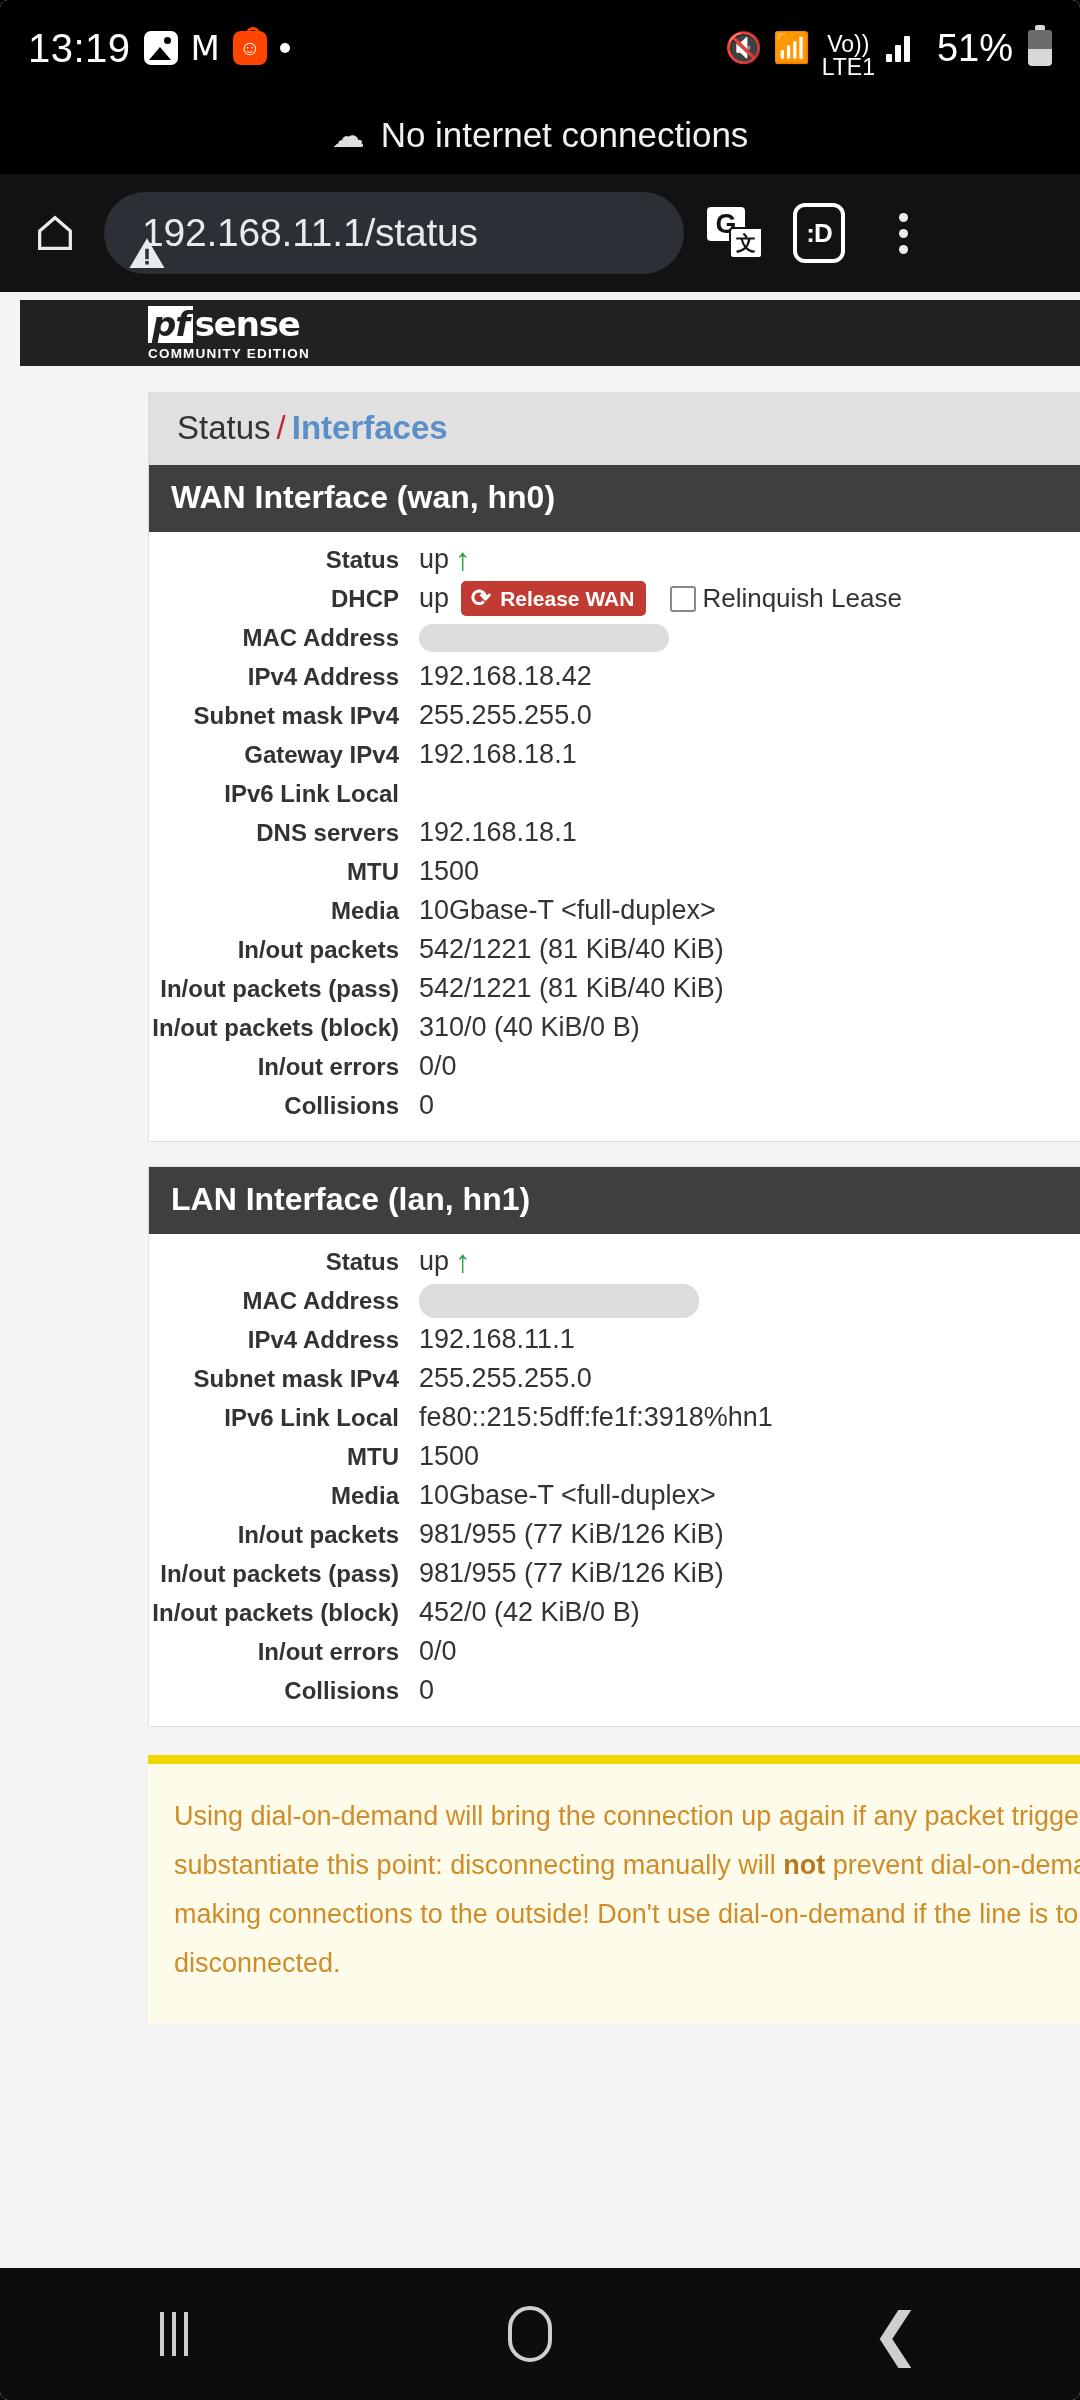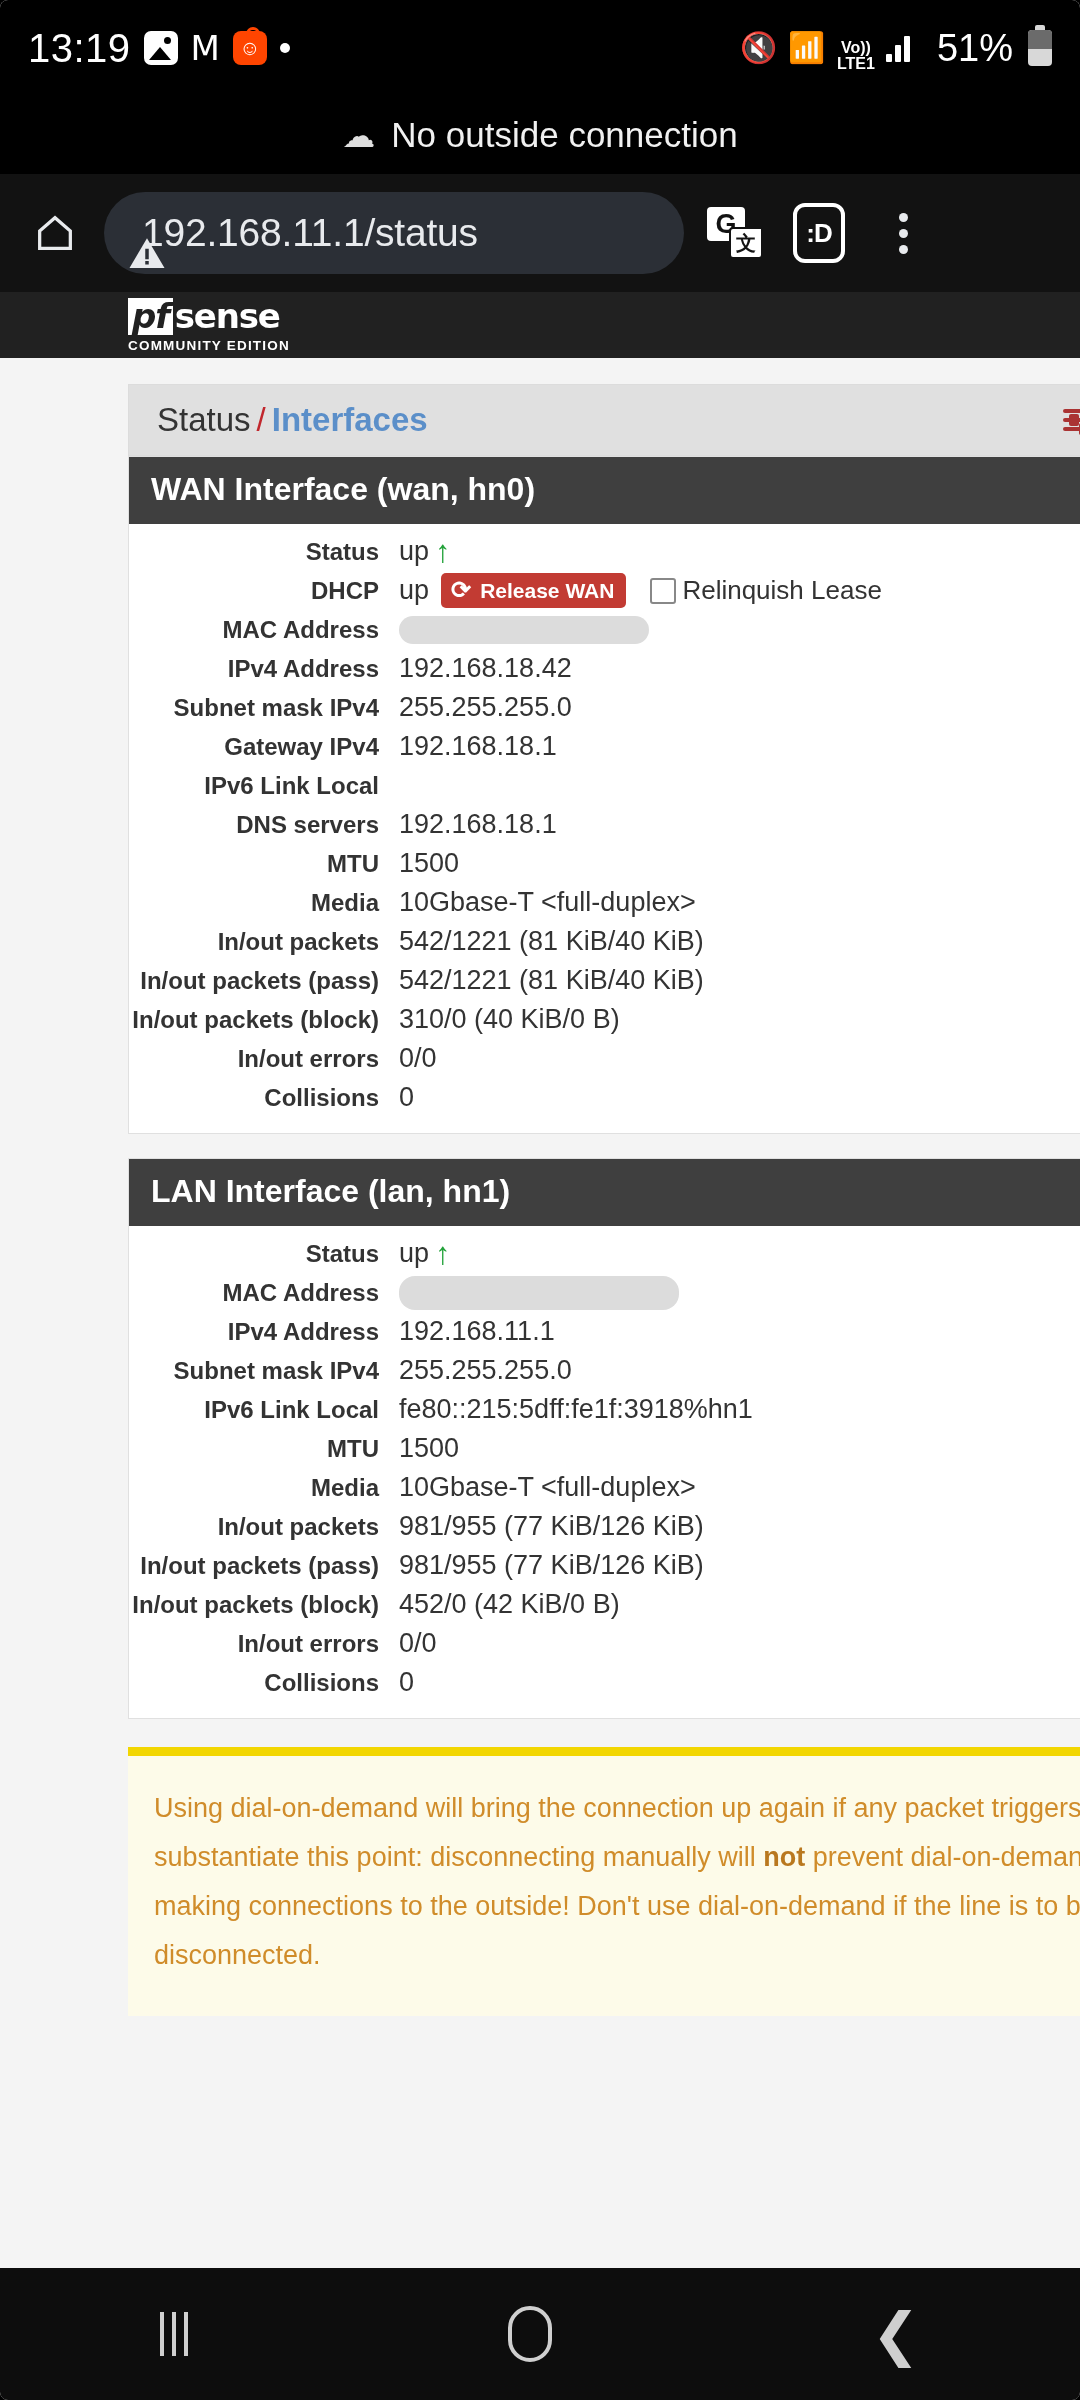--- a/index.html
+++ b/index.html
@@ -38,21 +38,21 @@
     width: 34px; height: 34px; background: #ff4500; border-radius: 8px;
     display: flex; align-items: center; justify-content: center;
     font-size: 21px; color: #fff; position: relative;
   }
   .ic-reddit::before {
     content: ""; position: absolute; top: -4px; left: 13px; width: 8px; height: 8px;
     border: 3px solid #ff4500; border-radius: 50%;
   }
   .ic-dot { width: 10px; height: 10px; border-radius: 50%; background: #fff; }
   .sb-ico { font-size: 30px; line-height: 1; }
-  .ic-volte { display: flex; flex-direction: column; align-items: center; line-height: 1; font-size: 16px; font-weight: 700; margin-top: 16px; }
+  .ic-volte { display: flex; flex-direction: column; align-items: center; line-height: 1; font-size: 23px; font-weight: 400; margin-top: 16px; }
   .ic-bars { display: flex; align-items: flex-end; gap: 3px; height: 28px; }
   .ic-bars i { display: block; width: 6px; background: #fff; border-radius: 1px; }
   .sb-battery-txt { font-size: 38px; margin-left: 16px; }
   .ic-batt {
     width: 24px; height: 36px; border-radius: 4px; background: #d8d8d8; position: relative; margin-left: 4px;
   }
   .ic-batt::before { content:""; position:absolute; left:50%; transform:translateX(-50%); top:-5px; width:10px; height:5px; background:#d8d8d8; border-radius:2px 2px 0 0;}
   .ic-batt::after { content:""; position:absolute; left:0; top:0; width:100%; height:52%; background:#6b6b6b; border-radius:4px 4px 0 0;}
 
   
@@ -87,21 +87,21 @@
   .ic-translate .cjk { position: absolute; right: 0; bottom: 0; width: 34px; height: 32px; background:#fff; color:#121212;
     display:flex; align-items:center; justify-content:center; border-radius: 4px 0 4px 4px; font-size:20px; font-weight:700; border:2px solid #121212;}
   .ic-smiley {
     width: 52px; height: 60px; border: 4px solid #fff; border-radius: 12px;
     display: flex; align-items: center; justify-content: center; color: #fff; font-size: 26px; font-weight: 700; letter-spacing:-1px;
   }
   .ic-kebab { display: flex; flex-direction: column; gap: 7px; align-items: center; }
   .ic-kebab i { width: 9px; height: 9px; border-radius: 50%; background: #e8eaed; display: block; }
 
   
-  .page { position: absolute; top: 292px; left: 0; width: 1080px; height: 1976px; background: #f4f4f4; overflow: hidden; }
+  .page { position: absolute; top: 300px; left: 0; width: 1080px; height: 1976px; background: #f4f4f4; overflow: hidden; padding-left: 20px; }
   .pf-navbar { height: 66px; background: #212121; display: flex; align-items: center; padding-left: 128px; }
   .pf-logo { display: flex; flex-direction: column; align-items: flex-start; }
   .pf-logo-main {
     display: flex; align-items: center; font-size: 34px; font-weight: 800; color: #fff;
     font-family: "DejaVu Sans", sans-serif; letter-spacing: -1.2px; line-height: 1;
   }
   .pf-logo-pf {
     background: #fff; color: #212121; padding: 1px 4px 2px 4px; font-style: italic; margin-right: 2px;
   }
   .pf-logo-sub { font-size: 13.5px; color: #fff; letter-spacing: 1.2px; margin-top: 3px; font-weight: 600; }
@@ -197,21 +197,21 @@
           <i style="height:17px"></i>
           <i style="height:26px"></i>
       </span>
       <span class="sb-battery-txt">51%</span>
       <span class="ic-batt"></span>
     </div>
   </div>
 
   <div class="offline-bar">
     <span class="cloud-off">☁</span>
-    <span>No outside connection</span>
+    <span>No internet connections</span>
   </div>
 
   <div class="browserbar">
     <div class="home-btn">
       <svg width="46" height="46" viewBox="0 0 24 24" fill="none" stroke="#e8eaed" stroke-width="1.7">
         <path d="M4 11 L12 4 L20 11 L20 20 L4 20 Z"></path>
       </svg>
     </div>
     <div class="omnibox">
       <span class="tri-warn">

